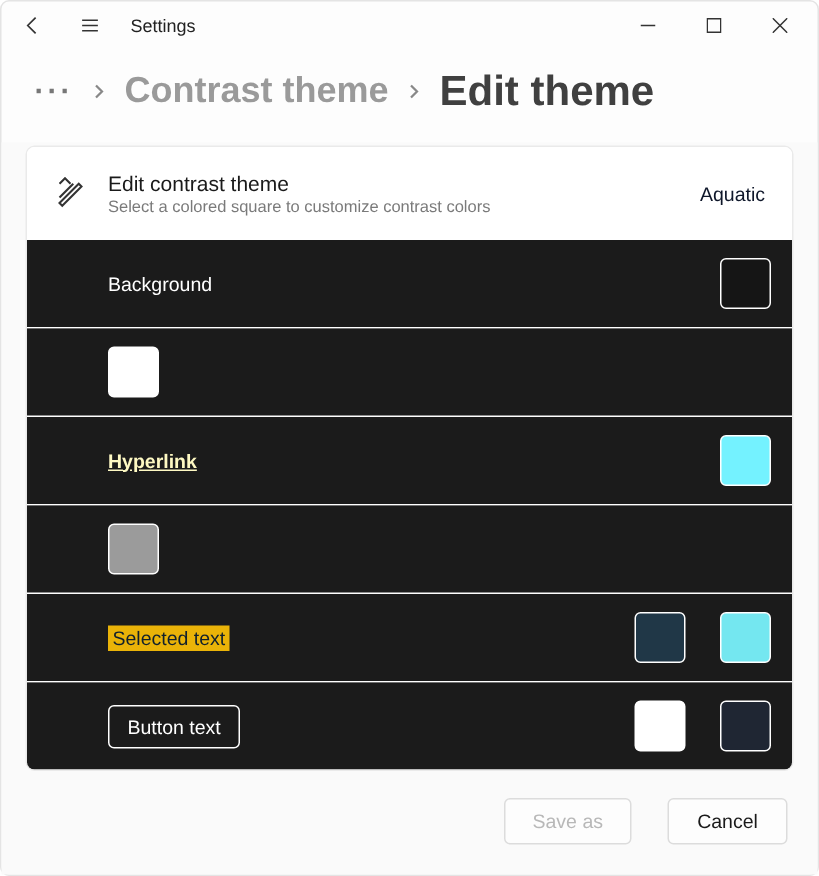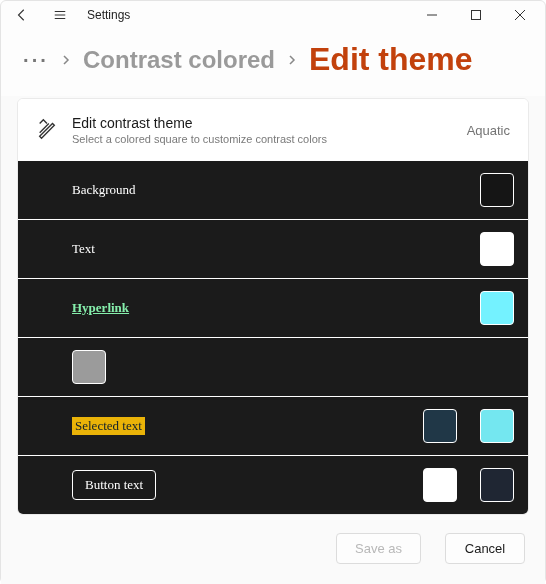--- a/index.html
+++ b/index.html
@@ -81,23 +81,23 @@
       color: #888;
     }
     .bc-chevron svg { width: 10px; height: 10px; }
     .bc-link {
       font-size: 24px;
       font-weight: 600;
       color: #9a9a9a;
       cursor: pointer;
     }
     .bc-current {
-      font-size: 32px;
+      font-size: 28px;
       font-weight: 600;
-      color: #c2410c;
+      color: #404040;
     }
     .content {
       flex: 1;
       padding: 2px 16px 16px 16px;
       background: #fafafa;
       display: flex;
       flex-direction: column;
     }
     .card {
       border: 1px solid #eaeaea;
@@ -119,45 +119,44 @@
     .card-header-title {
       font-size: 14px;
       color: #1a1a1a;
     }
     .card-header-sub {
       font-size: 11px;
       color: #7a7a7a;
       margin-top: 2px;
     }
     .theme-name {
-      color: #737373;
+      color: #0f172a;
       font-size: 13px;
     }
     .rows {
       display: flex;
       flex-direction: column;
     }
     .row {
       display: flex;
       align-items: center;
       background: #1b1b1b;
       padding: 12px 14px 12px 54px;
       border-bottom: 1px solid #fff;
       gap: 23px;
       min-height: 58px;
-      font-family: Liberation Serif, serif;
     }
     .row:last-child { border-bottom: none; }
     .row-label {
       flex: 1;
       font-size: 13px;
       color: #fff;
     }
     .row-label.hyperlink {
-      color: #86efac;
+      color: #fef9c3;
       text-decoration: underline;
       font-weight: 600;
     }
     .row-label.inactive {
       color: #8c8c8c;
     }
     .row-label.selected {
       background: #eab308;
       color: #11202c;
       padding: 1px 3px;
@@ -239,21 +238,21 @@
     </div>
   </div>
 
   <div class="breadcrumb">
     <span class="bc-more">···</span>
     <span class="bc-chevron">
       <svg viewBox="0 0 10 10">
           <path d="M3 1l4 4-4 4" stroke="#888" stroke-width="1.5" fill="none"></path>
         </svg>
     </span>
-    <span class="bc-link">Contrast colored</span>
+    <span class="bc-link">Contrast theme</span>
     <span class="bc-chevron">
       <svg viewBox="0 0 10 10">
           <path d="M3 1l4 4-4 4" stroke="#888" stroke-width="1.5" fill="none"></path>
         </svg>
     </span>
     <span class="bc-current">Edit theme</span>
   </div>
 
   <div class="content">
     <div class="card">
@@ -274,21 +273,20 @@
       </div>
 
       <div class="rows">
 
         <div class="row">
           <span class="row-label">Background</span>
           <span class="swatch" style="background: rgb(21, 21, 21);"></span>
         </div>
 
         <div class="row">
-          <span class="row-label">Text</span>
           <span class="swatch" style="background: rgb(255, 255, 255);"></span>
         </div>
 
         <div class="row">
           <span class="row-label hyperlink">Hyperlink</span>
           <span class="swatch" style="background: rgb(116, 242, 255);"></span>
         </div>
 
         <div class="row">
           <span class="swatch" style="background: rgb(155, 155, 155);"></span>

